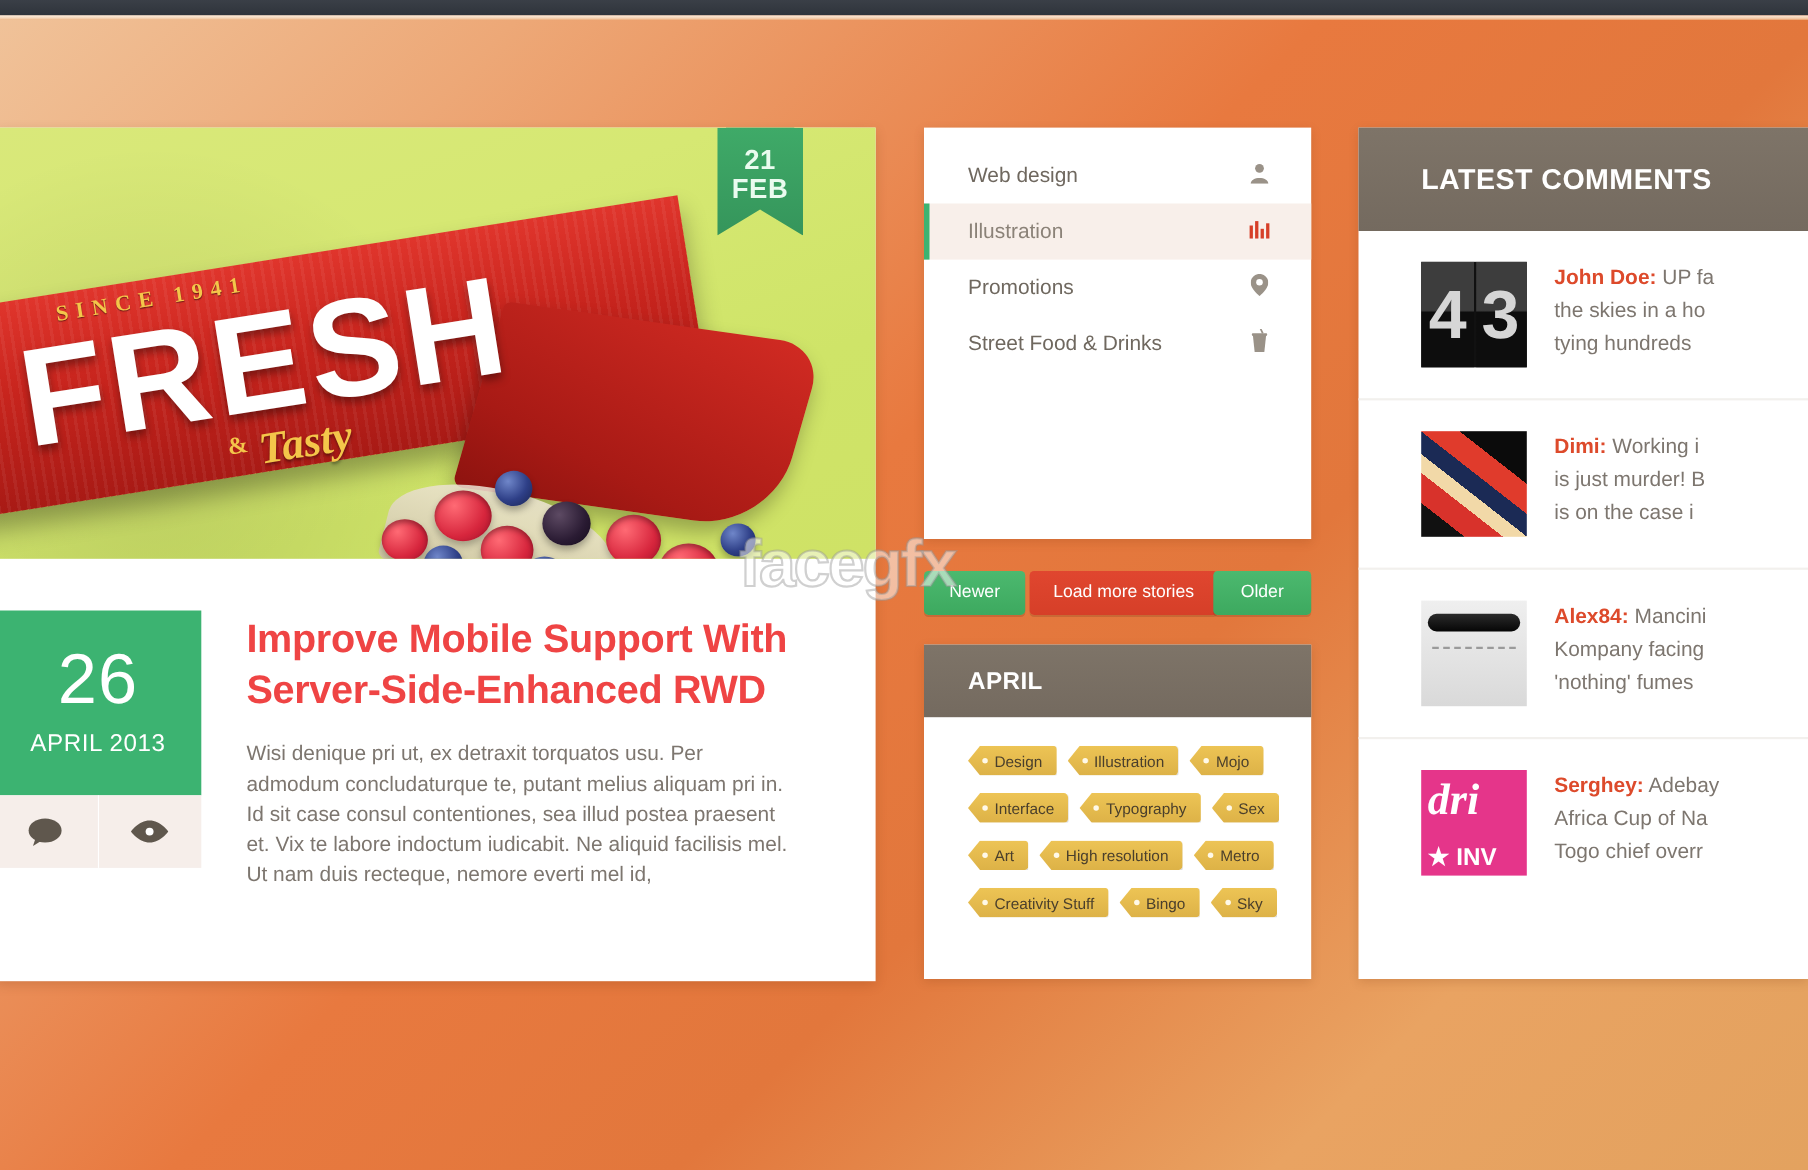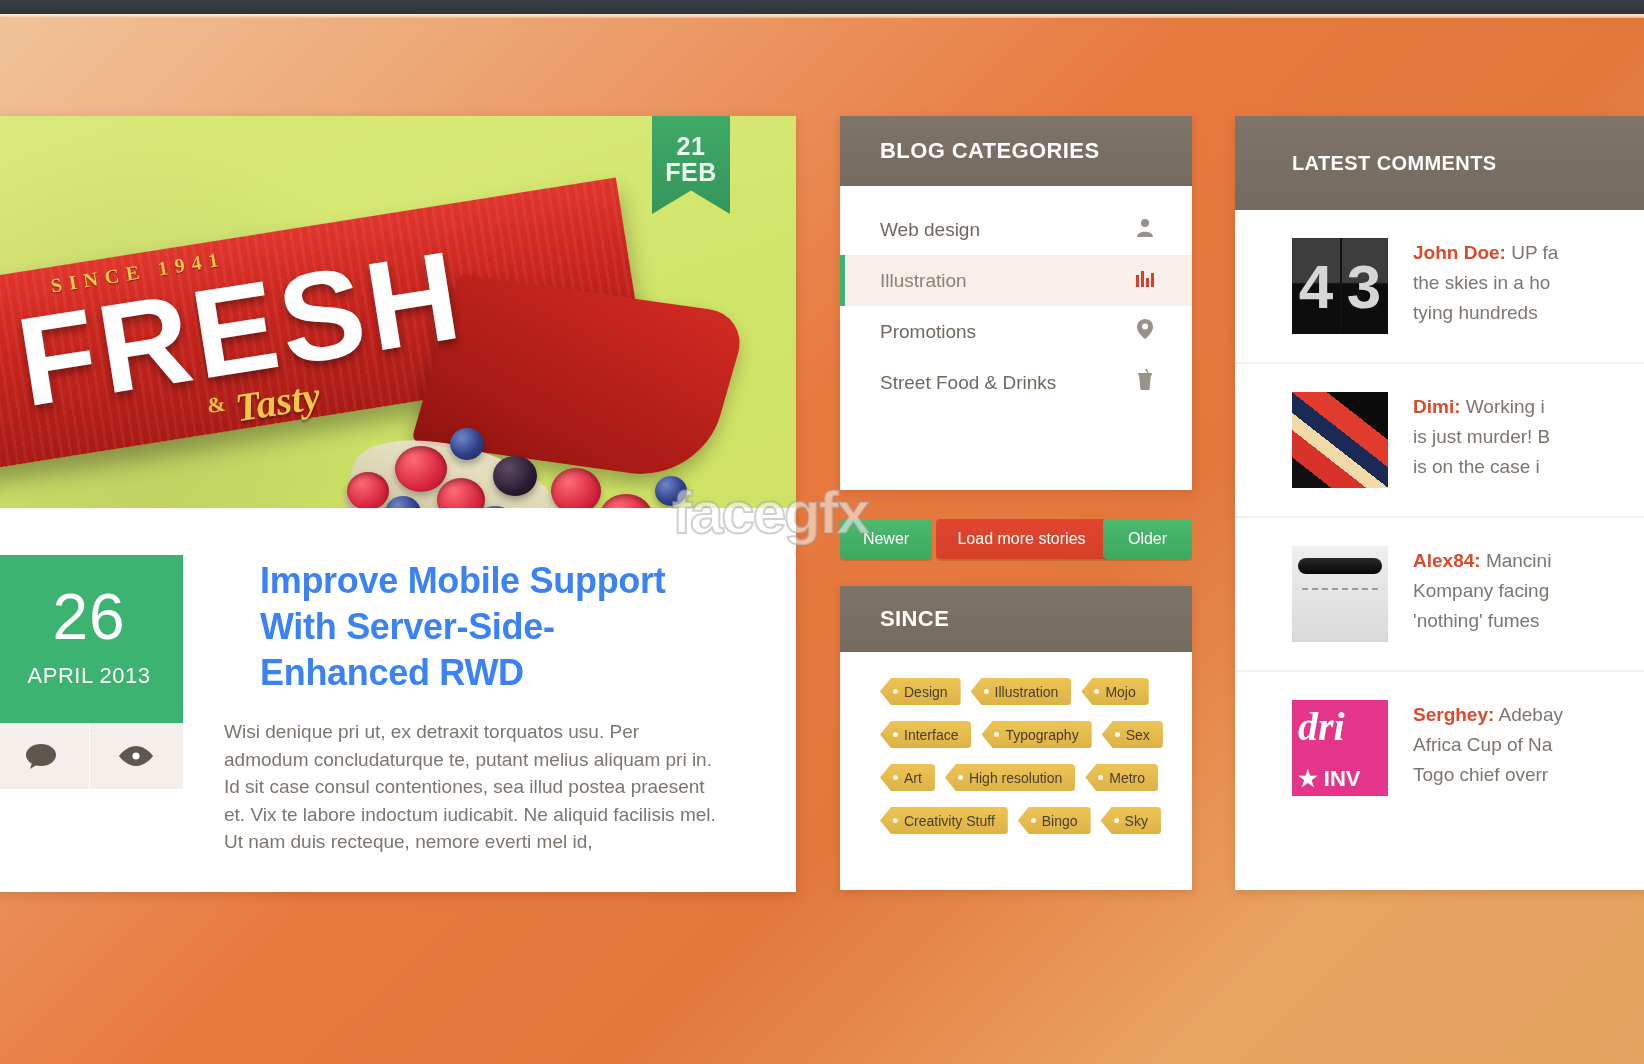--- a/index.html
+++ b/index.html
@@ -179,23 +179,22 @@
   .meta-cell {
     flex: 1;
     display: flex; align-items: center; justify-content: center;
     border-right: 1px solid #ffffff;
   }
   .meta-cell:last-child { border-right: none; }
 
   #article-text { position: absolute; left: 229px; top: 50px; width: 500px; }
   #article-title {
     font-size: 36px; line-height: 46px;
-    color: #3b82f6; font-weight: bold;
+    color: #ef4444; font-weight: bold;
     letter-spacing: -.3px;
-    margin-left: 36px;
   }
   #article-excerpt {
     margin-top: 22px;
     font-size: 19px; line-height: 27.5px;
     color: #7d766f;
   }
 
   
   .panel {
     position: absolute;
@@ -268,21 +267,21 @@
     box-shadow: 0 1px 1px rgba(0,0,0,.15);
   }
   .tag::before {
     content: "";
     position: absolute; left: 13px; top: 50%;
     width: 5px; height: 5px; margin-top: -2.5px;
     background: #fff9e8; border-radius: 50%;
   }
 
   #panel-comments { left: 1235px; top: 116px; width: 409px; height: 774px; }
-  #panel-comments .panel-head { height: 94px; font-size: 20px; padding-left: 57px; }
+  #panel-comments .panel-head { height: 94px; font-size: 26px; padding-left: 57px; }
 
   .comment-list { padding: 0 0 0 0; }
   .comment {
     display: flex;
     padding: 28px 0 28px 57px;
     border-bottom: 2px solid #f2f0ed;
   }
   .comment:last-child { border-bottom: none; }
   .comment-avatar {
     width: 96px; height: 96px;
@@ -408,21 +407,20 @@
     <div id="article-text">
       <h1 id="article-title">Improve Mobile Support With Server-Side-Enhanced RWD</h1>
       <p id="article-excerpt">Wisi denique pri ut, ex detraxit torquatos usu. Per admodum concludaturque te, putant melius aliquam pri in. Id sit case consul contentiones, sea illud postea praesent et. Vix te labore indoctum iudicabit. Ne aliquid facilisis mel. Ut nam duis recteque, nemore everti mel id,</p>
     </div>
   </div>
 </div>
 
 <div id="watermark">facegfx</div>
 
 <div class="panel" id="panel-categories">
-  <div class="panel-head">BLOG CATEGORIES</div>
   <div class="cat-list">
 
     <div class="cat-item">
       <span class="cat-label">Web design</span>
       <span class="cat-icon">
         <svg width="20" height="20" viewBox="0 0 20 20">
             <circle cx="10" cy="6" r="4" fill="#9a9288"></circle>
             <path d="M2 20 C2 13 18 13 18 20 Z" fill="#9a9288"></path>
           </svg>
       </span>
@@ -465,21 +463,21 @@
   </div>
 </div>
 
 <div id="pager">
   <div class="btn btn-green" id="btn-newer">Newer</div>
   <div class="btn btn-red" id="btn-load">Load more stories</div>
   <div class="btn btn-green" id="btn-older">Older</div>
 </div>
 
 <div class="panel" id="panel-tags">
-  <div class="panel-head">SINCE</div>
+  <div class="panel-head">APRIL</div>
   <div class="tag-cloud">
     <span class="tag">Design</span>
     <span class="tag">Illustration</span>
     <span class="tag">Mojo</span>
     <span class="tag">Interface</span>
     <span class="tag">Typography</span>
     <span class="tag">Sex</span>
     <span class="tag">Art</span>
     <span class="tag">High resolution</span>
     <span class="tag">Metro</span>

